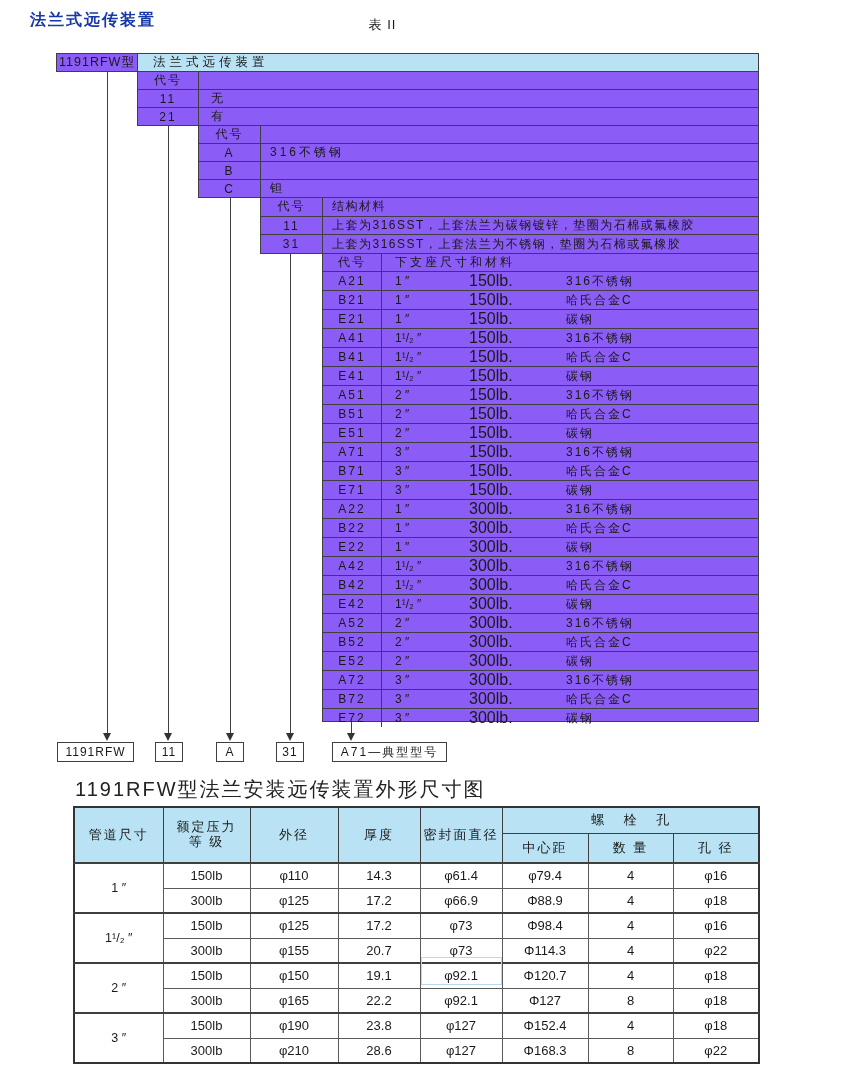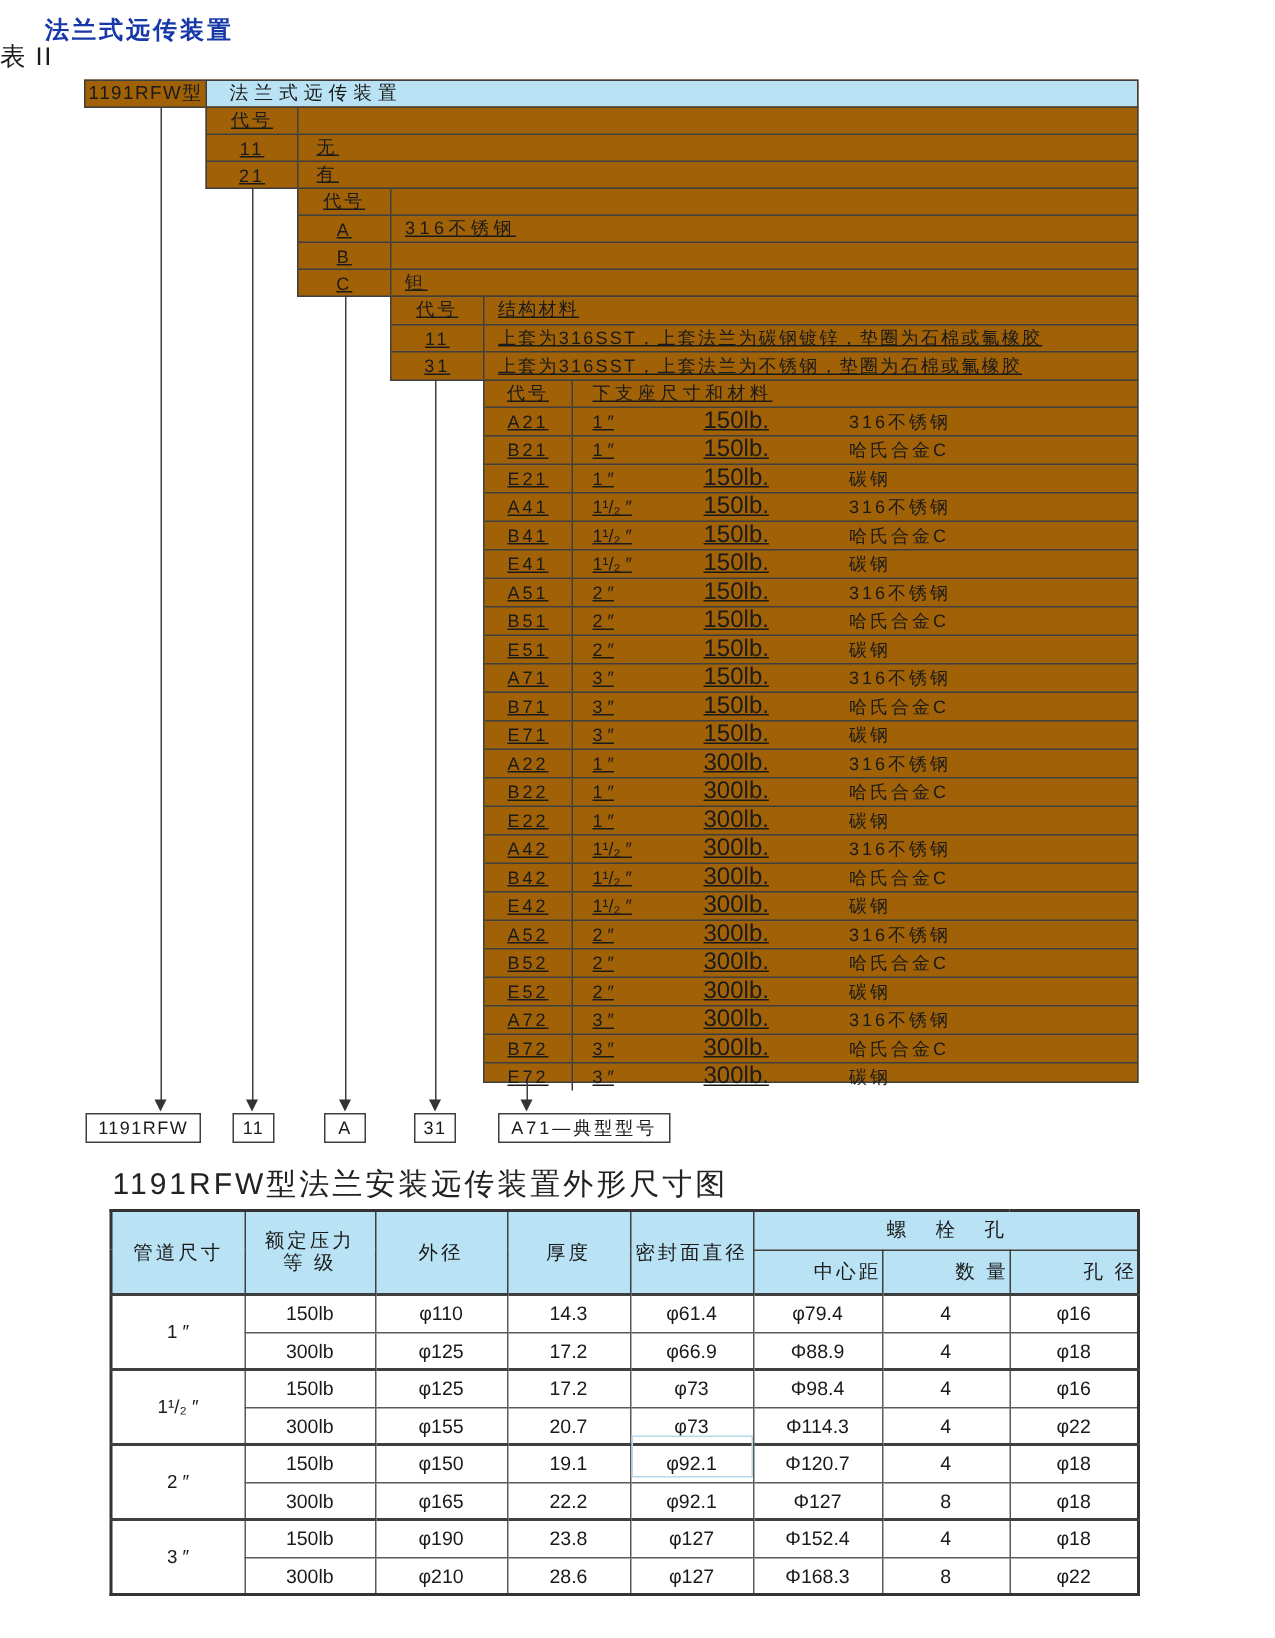--- a/index.html
+++ b/index.html
@@ -1,25 +1,25 @@
 <!DOCTYPE html>
 <html><head>
 <meta charset="utf-8">
 <style>
   * { margin:0; padding:0; box-sizing:border-box; }
   body { background:#fff; font-family:"Liberation Sans","DejaVu Sans",sans-serif; color:#1a1a1a; }
   #page { position:relative; width:850px; height:1092px; background:#ffffff; overflow:hidden; }
 
   
   #title { position:absolute; left:30px; top:10px; font-size:16px; font-weight:bold; color:#1638a8; letter-spacing:2px; }
-  #tbl-label { position:absolute; left:0; top:16px; width:765px; text-align:left; font-size:17px; letter-spacing:1px;margin-top:10px; }
+  #tbl-label { position:absolute; left:0; top:16px; width:765px; text-align:center; font-size:13px; letter-spacing:1px; }
 
   
-  .blk { position:absolute; border:1px solid #3f3f3f; display:flex; flex-direction:column; background:#a16207; }
-  .trow { display:flex; flex:1; align-items:stretch;text-decoration:underline; }
+  .blk { position:absolute; border:1px solid #3f3f3f; display:flex; flex-direction:column; background:#8b5cf6; }
+  .trow { display:flex; flex:1; align-items:stretch; }
   .trow + .trow { border-top:1px solid #3f3f3f; }
   .c { display:flex; align-items:center; font-size:12px; }
   .code { justify-content:center; border-right:1px solid #3f3f3f; letter-spacing:2px; flex:none; }
   .val { flex:1; padding-left:9px; letter-spacing:3px; }
   .fill { background:#b9e3f4; }
 
   #blkA { left:56px; top:53px; width:703px; height:19px; flex-direction:row; }
   #blkA .cell-model { width:81px; justify-content:center; border-right:1px solid #3f3f3f; letter-spacing:1px; font-size:12.5px; }
   #blkA .cell-name { flex:1; padding-left:15px; letter-spacing:4px; font-size:12.5px; }
 
@@ -62,21 +62,21 @@
   #fig-caption { position:absolute; left:75px; top:776px; font-size:20px; letter-spacing:2px; color:#222; }
   #cont-label  { position:absolute; left:0; top:778px; width:765px; text-align:right; font-size:13px; letter-spacing:1px; }
 
   
   #dims { position:absolute; left:73px; top:806px; border-collapse:collapse; table-layout:fixed; width:687px; }
   #dims th, #dims td { border:1px solid #5a5a5a; text-align:center; vertical-align:middle;
                        font-size:13px; font-weight:400; padding:0; }
   #dims { border:2px solid #333; }
   #dims th { background:#b9e3f4; letter-spacing:2px; }
   #dims thead tr:nth-child(1) th { height:26px; }
-  #dims thead tr:nth-child(2) th { height:30px;text-align:right; }
+  #dims thead tr:nth-child(2) th { height:30px; }
   #dims tbody td { height:25px; }
   #dims thead th { border-color:#3f3f3f; }
   #dims tbody tr.g-first td { border-top:2px solid #3f3f3f; }
   #dims .p2 { line-height:1.15; }
   #dims .sp-wide { letter-spacing:8px; padding-left:8px; }
   #dims td.size-cell { font-size:12.5px; }
 
   #watermark-box { position:absolute; left:421px; top:957px; width:81px; height:28px;
                    border:1px solid #b7d9ec; pointer-events:none; }
 </style>

